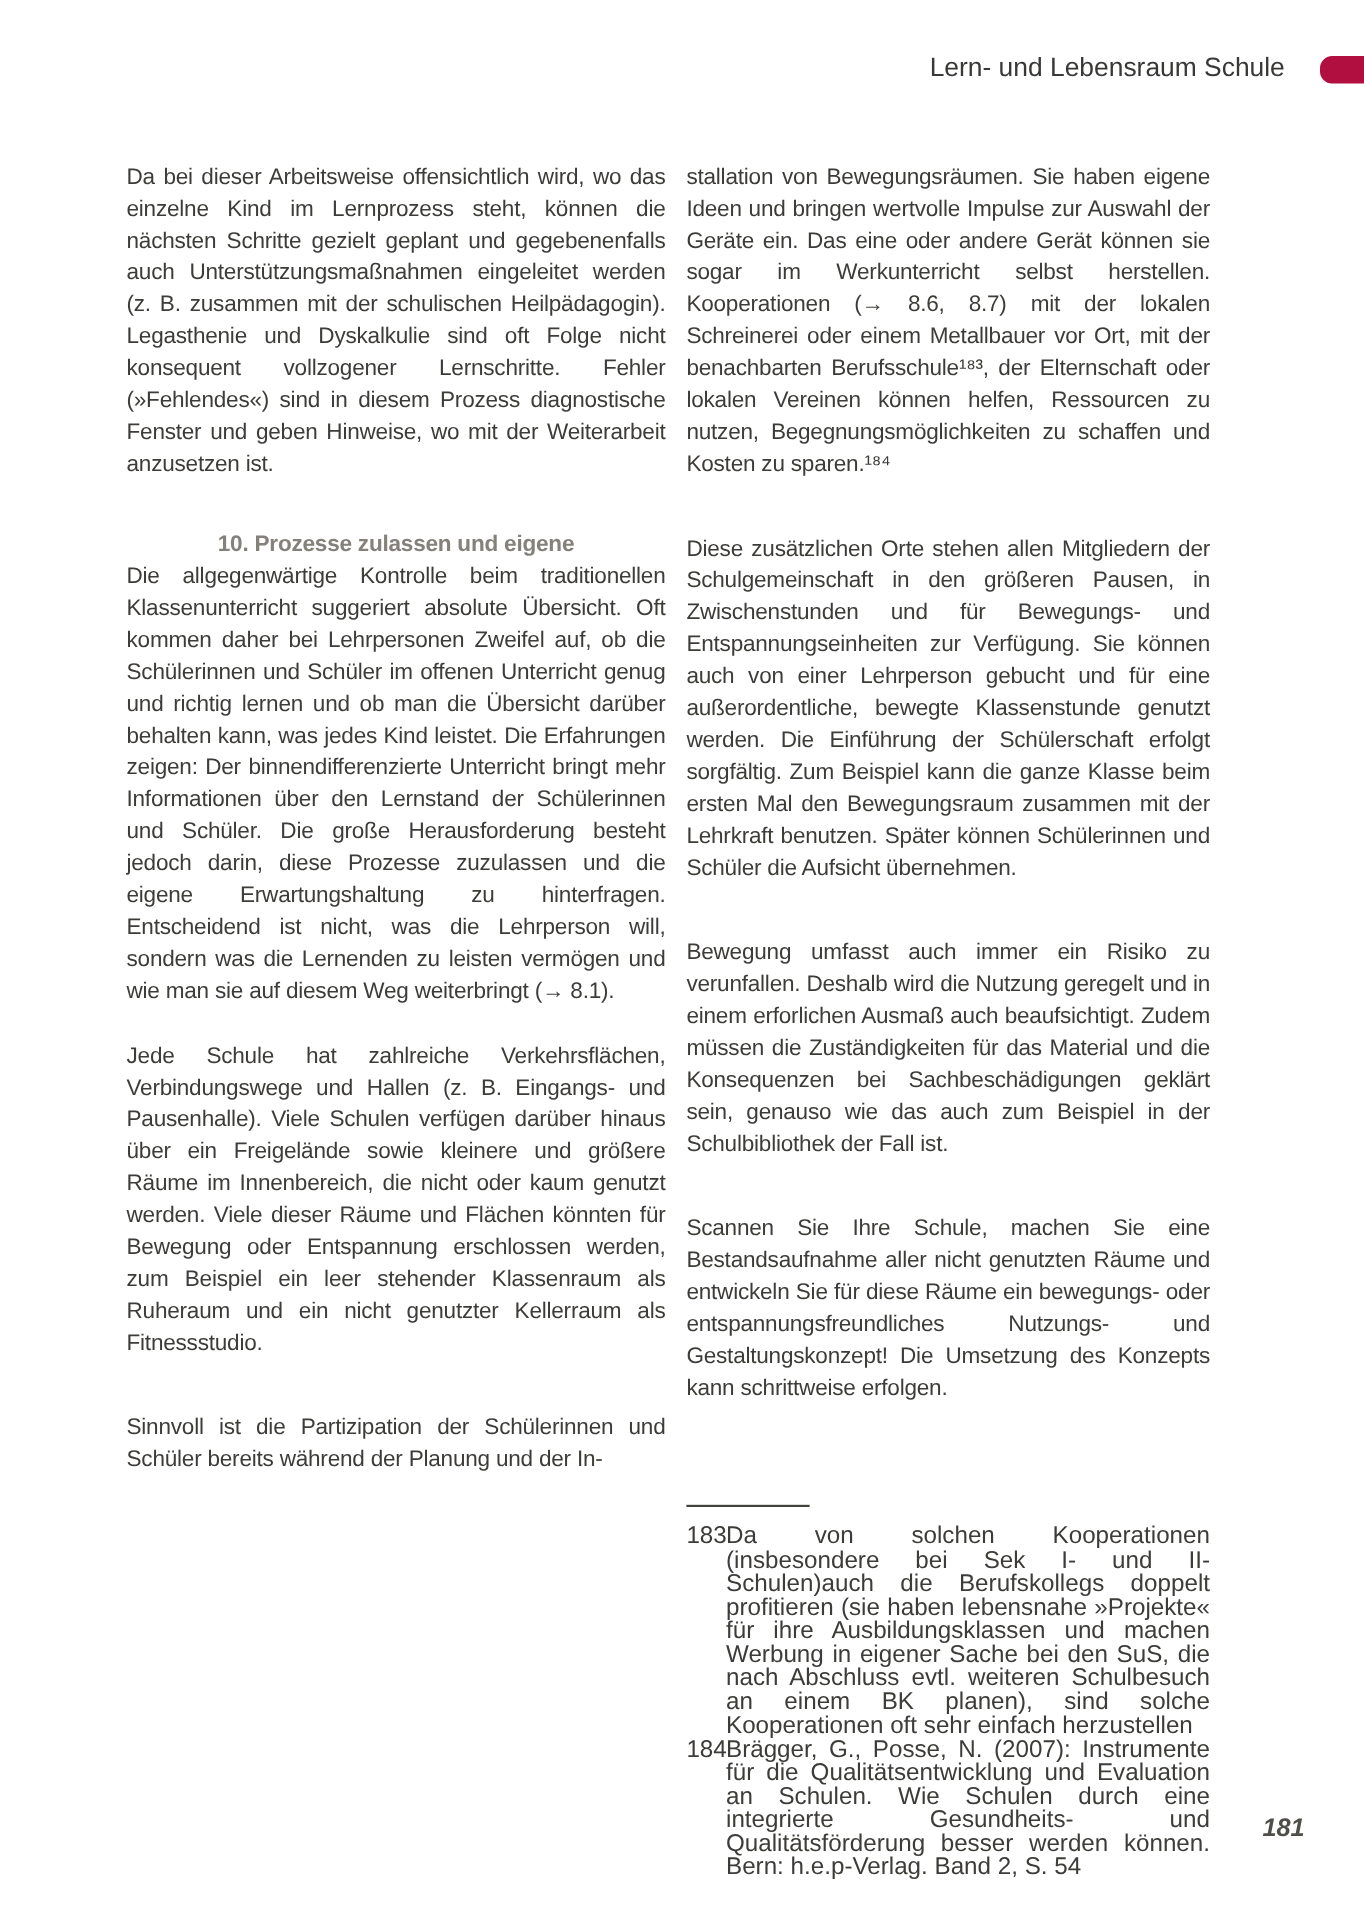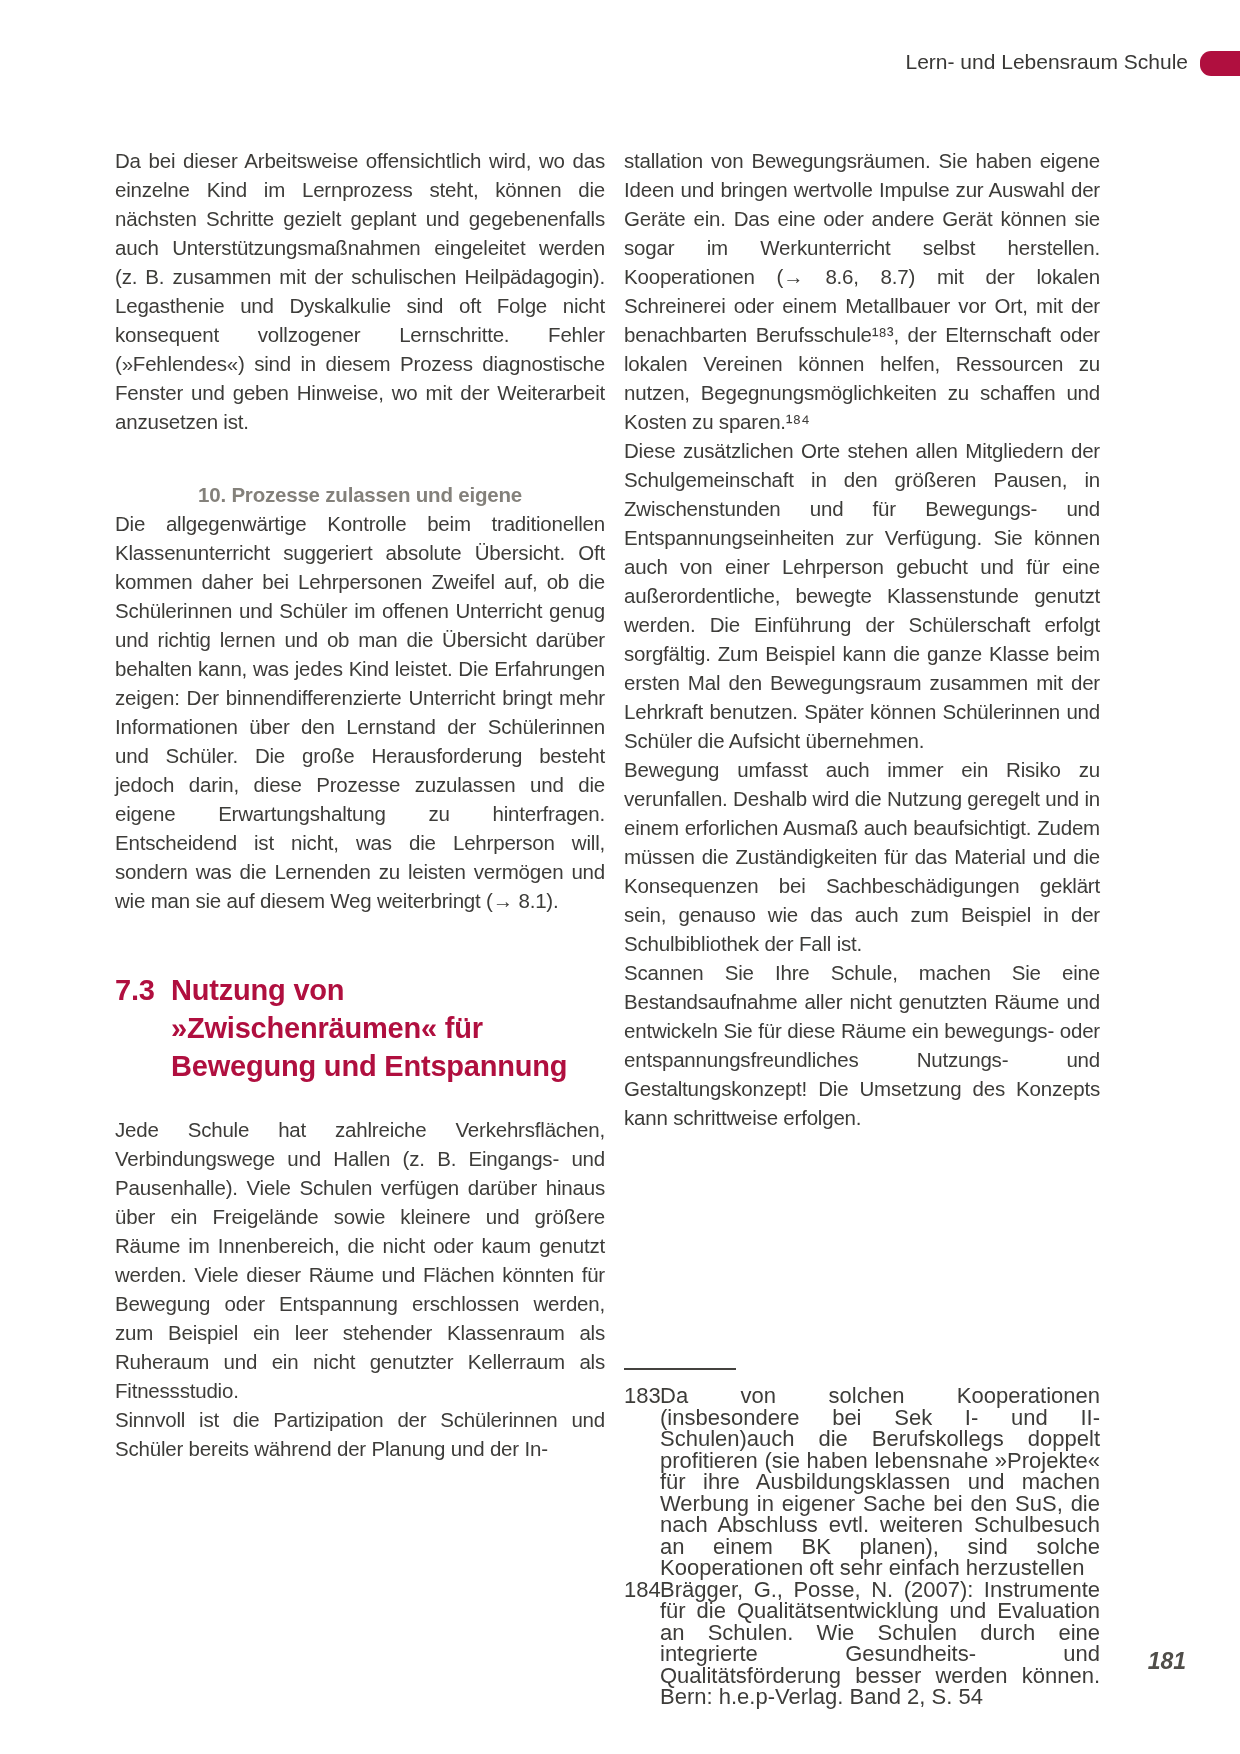--- a/index.html
+++ b/index.html
@@ -10,22 +10,22 @@
     background: #ffffff;
     font-family: "Liberation Sans", "DejaVu Sans", sans-serif;
     color: #3d3c39;
     overflow: hidden;
   }
 
   
   .header-title {
     position: absolute;
     top: 48px;
-    right: 52px;
-    font-size: 21px;
+    right: 72px;
+    font-size: 24px;
     line-height: 28px;
     color: #393836;
   }
   .chapter-tab {
     position: absolute;
     top: 51px;
     right: 0;
     width: 40px;
     height: 25px;
     background: #b00f3f;
@@ -42,21 +42,21 @@
     text-align: justify;
   }
   .col-left  { left: 115px; width: 490px; }
   .col-right { left: 624px; width: 476px; height: 1560px; }
 
   .para {
     margin: 0;
     hyphens: auto;
     -webkit-hyphens: auto;
   }
-  .mt-gap  { }
+  .mt-gap  { margin-top: 48px; }
 
   
   .h-gray {
     font-weight: bold;
     color: #84817b;
     text-align: left;
   }
   .h10 { margin-top: 44px; text-align: center; }
   .indent33 { padding-left: 33px; }
 
@@ -121,28 +121,20 @@
 
   <div class="col col-left">
 
     <p class="para">Da bei dieser Arbeitsweise offensichtlich wird, wo das einzelne Kind im Lernprozess steht, können die nächsten Schritte gezielt geplant und gegebenenfalls auch Unterstützungsmaßnahmen eingeleitet werden (z. B. zusammen mit der schulischen Heilpädagogin). Legasthenie und Dyskalkulie sind oft Folge nicht konsequent vollzogener Lernschritte. Fehler (»Fehlendes«) sind in diesem Prozess diagnostische Fenster und geben Hinweise, wo mit der Weiterarbeit anzusetzen ist.</p>
 
     <div class="h-gray h10">
       <div>10. Prozesse zulassen und eigene</div>
     </div>
     <p class="para">Die allgegenwärtige Kontrolle beim traditionellen Klassenunterricht suggeriert absolute Übersicht. Oft kommen daher bei Lehrpersonen Zweifel auf, ob die Schülerinnen und Schüler im offenen Unterricht genug und richtig lernen und ob man die Übersicht darüber behalten kann, was jedes Kind leistet. Die Erfahrungen zeigen: Der binnendifferenzierte Unterricht bringt mehr Informationen über den Lernstand der Schülerinnen und Schüler. Die große Herausforderung besteht jedoch darin, diese Prozesse zuzulassen und die eigene Erwartungshaltung zu hinterfragen. Entscheidend ist nicht, was die Lehrperson will, sondern was die Lernenden zu leisten vermögen und wie man sie auf diesem Weg weiterbringt (→ 8.1).</p>
 
-    <div class="h73">
-      <div class="h73-num">7.3</div>
-      <div>
-        <div>Nutzung von</div>
-        <div>»Zwischenräumen« für</div>
-        <div>Bewegung und Entspannung</div>
-      </div>
-    </div>
 
     <p class="para mt-after-h73">Jede Schule hat zahlreiche Verkehrsflächen, Verbindungswege und Hallen (z. B. Eingangs- und Pausenhalle). Viele Schulen verfügen darüber hinaus über ein Freigelände sowie kleinere und größere Räume im Innenbereich, die nicht oder kaum genutzt werden. Viele dieser Räume und Flächen könnten für Bewegung oder Entspannung erschlossen werden, zum Beispiel ein leer stehender Klassenraum als Ruheraum und ein nicht genutzter Kellerraum als Fitnessstudio.</p>
     <p class="para mt-gap">Sinnvoll ist die Partizipation der Schülerinnen und Schüler bereits während der Planung und der In-</p>
   </div>
 
   <div class="col col-right">
 
     <p class="para">stallation von Bewegungsräumen. Sie haben eigene Ideen und bringen wertvolle Impulse zur Auswahl der Geräte ein. Das eine oder andere Gerät können sie sogar im Werkunterricht selbst herstellen. Kooperationen (→ 8.6, 8.7) mit der lokalen Schreinerei oder einem Metallbauer vor Ort, mit der benachbarten Berufsschule¹⁸³, der Elternschaft oder lokalen Vereinen können helfen, Ressourcen zu nutzen, Begegnungsmöglichkeiten zu schaffen und Kosten zu sparen.¹⁸⁴</p>
     <p class="para mt-gap">Diese zusätzlichen Orte stehen allen Mitgliedern der Schulgemeinschaft in den größeren Pausen, in Zwischenstunden und für Bewegungs- und Entspannungseinheiten zur Verfügung. Sie können auch von einer Lehrperson gebucht und für eine außerordentliche, bewegte Klassenstunde genutzt werden. Die Einführung der Schülerschaft erfolgt sorgfältig. Zum Beispiel kann die ganze Klasse beim ersten Mal den Bewegungsraum zusammen mit der Lehrkraft benutzen. Später können Schülerinnen und Schüler die Aufsicht übernehmen.</p>
     <p class="para mt-gap">Bewegung umfasst auch immer ein Risiko zu verunfallen. Deshalb wird die Nutzung geregelt und in einem erforlichen Ausmaß auch beaufsichtigt. Zudem müssen die Zuständigkeiten für das Material und die Konsequenzen bei Sachbeschädigungen geklärt sein, genauso wie das auch zum Beispiel in der Schulbibliothek der Fall ist.</p>

